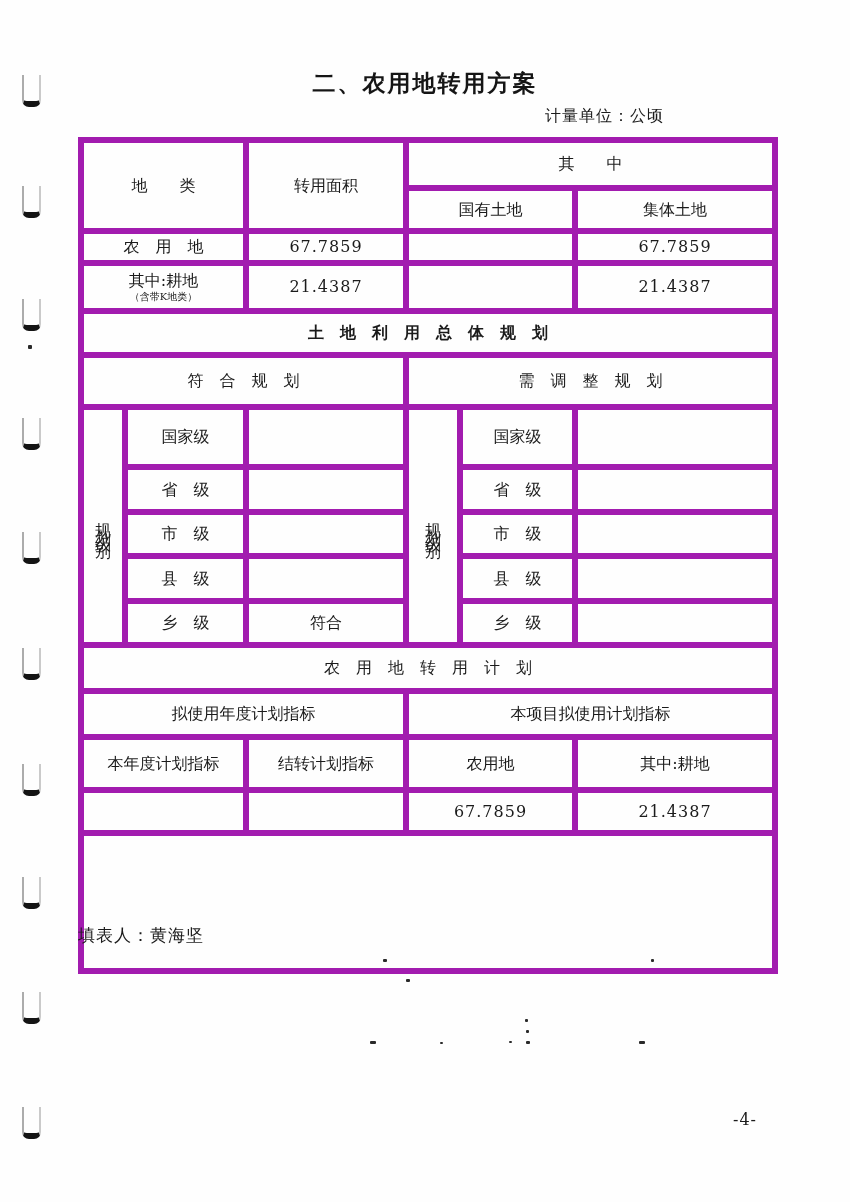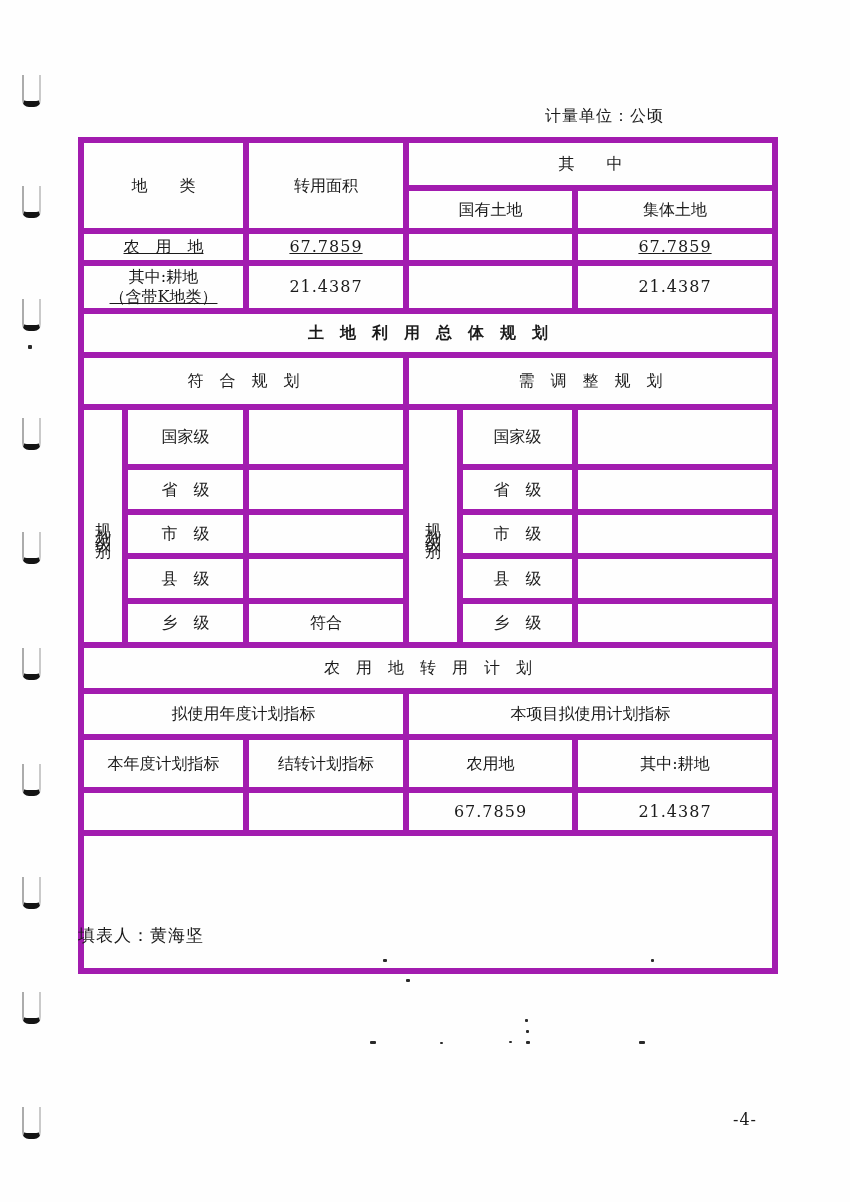--- a/index.html
+++ b/index.html
@@ -29,27 +29,27 @@
     border:3px solid #1a1a1a;
   }
   table.main td{
     border:6px solid #a21caf;
     text-align:center;vertical-align:middle;
     font-size:16px;padding:0;line-height:1.25;
     overflow:hidden;
   }
   td.num{font-size:15px;letter-spacing:1px;}
   td.section{font-size:17px;}
-  .sub{font-size:16px;display:block;text-decoration:underline;}
+  .sub{font-size:10px;display:block;}
   .lbl-2line{font-size:15px;line-height:1.35;}
   td.vtext span{
     writing-mode:vertical-rl;text-orientation:upright;
     letter-spacing:7px;font-size:16px;display:inline-block;
   }
-  tr.r1{height:48px;} tr.r2{height:43px;} tr.r3{height:32px;text-decoration:underline;} tr.r4{height:48px;}
+  tr.r1{height:48px;} tr.r2{height:43px;} tr.r3{height:32px;} tr.r4{height:48px;}
   tr.r5{height:44px;font-weight:bold;} tr.r6{height:52px;}
   tr.lv1{height:60px;} tr.lv2{height:45px;} tr.lv3{height:44px;} tr.lv4{height:45px;margin-top:20px;} tr.lv5{height:44px;}
   tr.r12{height:46px;} tr.r13{height:46px;} tr.r14{height:53px;} tr.r15{height:43px;} tr.r16{height:138px;}
 
   
   .bind-mark{
     position:absolute;left:22px;width:15px;height:26px;
     border-left:2px solid rgba(20,20,20,.35);
     border-right:2px solid rgba(20,20,20,.22);
     border-bottom:6px solid #141414;
@@ -66,20 +66,21 @@
   <div class="bind-mark" style="top:186px"></div>
   <div class="bind-mark" style="top:299px"></div>
   <div class="bind-mark" style="top:418px"></div>
   <div class="bind-mark" style="top:532px"></div>
   <div class="bind-mark" style="top:648px"></div>
   <div class="bind-mark" style="top:764px"></div>
   <div class="bind-mark" style="top:877px"></div>
   <div class="bind-mark" style="top:992px"></div>
   <div class="bind-mark" style="top:1107px"></div>
 
+  <div class="doc-title">二、农用地转用方案</div>
   <div class="unit-note">计量单位：公顷</div>
 
   <table class="main">
     <colgroup>
       <col style="width:44px">
         <col style="width:121px">
         <col style="width:160px">
       <col style="width:54px">
         <col style="width:115px">
         <col style="width:200px">

